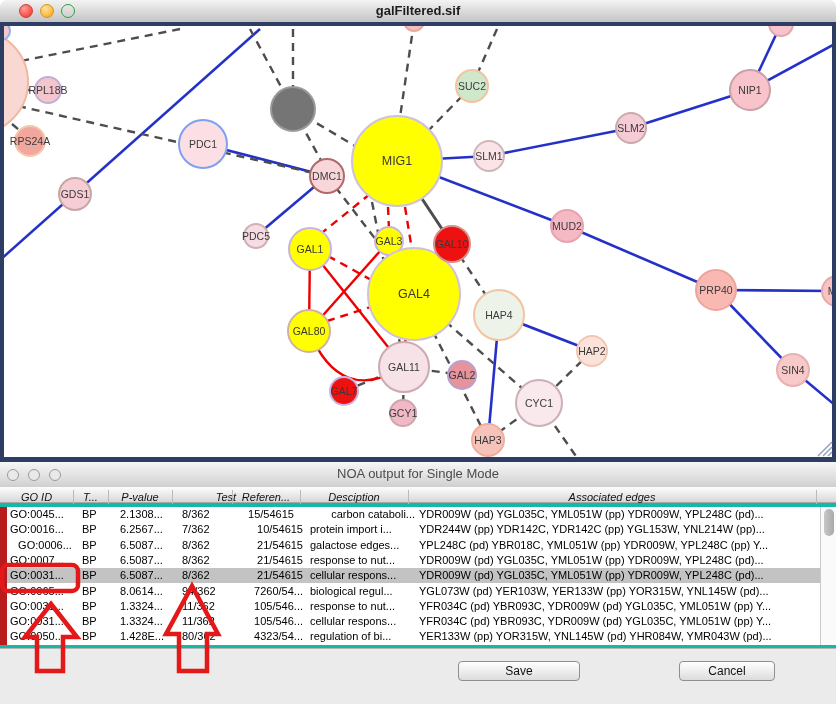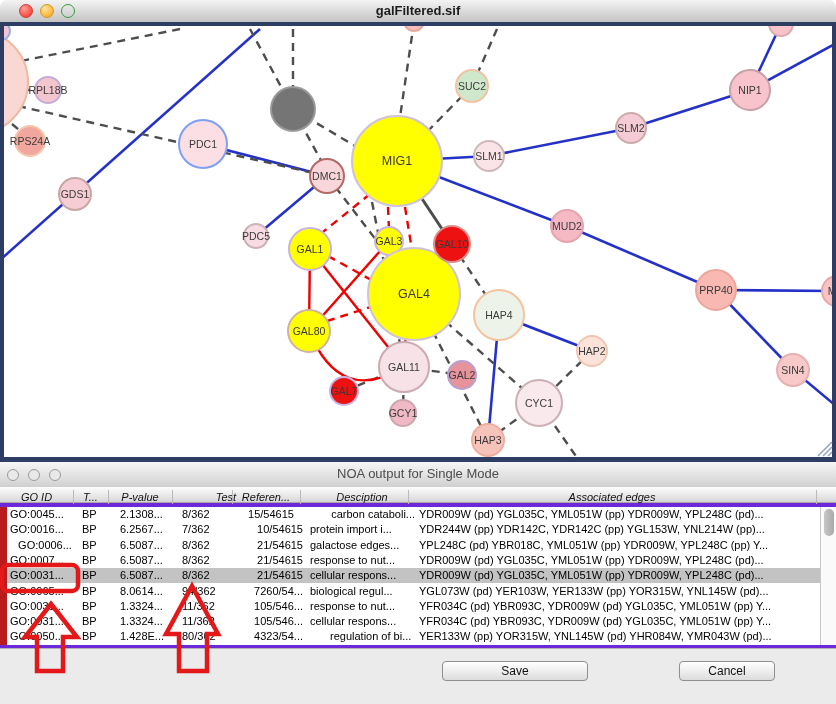--- a/index.html
+++ b/index.html
@@ -10,21 +10,21 @@
     background:linear-gradient(#f3f3f3,#d2d2d2 70%,#c4c4c4);border-bottom:1px solid #8e8e8e;
     border-radius:7px 7px 0 0;}
   .tl{position:absolute;top:4px;width:14px;height:14px;border-radius:50%;box-sizing:border-box;}
   #net-title{position:absolute;left:0;top:3px;width:836px;text-align:center;
     font-size:13px;font-weight:bold;color:#1d1d1d;}
   #net-frame{position:absolute;left:0;top:22px;width:836px;height:440px;background:#2d3d63;}
   #net-canvas{position:absolute;left:4px;top:26px;width:828px;height:431px;background:#ffffff;overflow:hidden;}
   #net-svg{position:absolute;left:0;top:0;}
   #net-grip{position:absolute;left:814px;top:440px;width:20px;height:18px;}
   
-  #tab-window{position:absolute;left:0;top:462px;width:836px;height:242px;background:#6d28d9;}
+  #tab-window{position:absolute;left:0;top:462px;width:836px;height:242px;background:#14b8a6;}
   #tab-titlebar{position:absolute;left:0;top:0;width:836px;height:25px;
     background:linear-gradient(#f6f6f6,#dadada 75%,#cfcfcf);border-bottom:1px solid #9e9e9e;}
   .tlg{position:absolute;top:7px;width:12px;height:12px;border-radius:50%;
     background:#e9e9e9;border:1px solid #9a9a9a;box-sizing:border-box;}
   #tab-title{position:absolute;left:0;top:4px;width:836px;text-align:center;font-size:13px;color:#4c4c4c;}
   #thead{position:absolute;left:0;top:25px;width:836px;height:16px;
     background:linear-gradient(#fdfdfd,#e3e3e3 70%,#d7d7d7);border-bottom:1px solid #a8a8a8;box-sizing:border-box;font-style:italic;}
   .hcell{position:absolute;top:0;height:20px;line-height:20px;font-size:11px;color:#111;
     text-align:center;overflow:hidden;white-space:nowrap;}
   .hsep{position:absolute;top:3px;height:14px;width:1px;background:#b9b9b9;}
@@ -33,21 +33,21 @@
   .trow.sel{background:#c4c3c3;}
   .tcell{position:absolute;top:0;height:15.3px;line-height:15.5px;font-size:11px;color:#000;
     white-space:nowrap;overflow:hidden;}
   #vscroll{position:absolute;left:820px;top:45px;width:16px;height:138px;background:#fafafa;border-left:1px solid #c9c9c9;box-sizing:border-box;}
   #vthumb{position:absolute;left:2.5px;top:2px;width:10px;height:27px;border-radius:6px;
     background:linear-gradient(90deg,#c7c7c7,#a9a9a9);}
   #btm-panel{position:absolute;left:0;top:186px;width:836px;height:56px;background:#ebebeb;border-top:1px solid #b5b5b5;}
   .mac-btn{position:absolute;top:12px;height:20px;border:1px solid #8f8f8f;border-radius:4px;
     background:linear-gradient(#ffffff,#efefef 48%,#dcdcdc);font-size:12px;color:#111;
     text-align:center;line-height:19px;box-sizing:border-box;cursor:default;}
-  #save-btn{left:442px;width:146px;}
+  #save-btn{left:458px;width:122px;}
   #cancel-btn{left:679px;width:96px;}
   
   #annot{position:absolute;left:0;top:0;width:836px;height:704px;pointer-events:none;}
 </style>
 </head>
 <body>
 
 <div id="stage">
 
   <div id="net-window">
@@ -191,21 +191,21 @@
         <div class="hcell" style="left: 0px; width: 73px;">GO ID</div>
         <div class="hsep" style="left: 73px;"></div>
         <div class="hcell" style="left: 73px; width: 35px;">T...</div>
         <div class="hsep" style="left: 108px;"></div>
         <div class="hcell" style="left: 108px; width: 64px;">P-value</div>
         <div class="hsep" style="left: 172px;"></div>
         <div class="hcell" style="left: 172px; width: 60px; margin-left: 24px;">Test</div>
         <div class="hsep" style="left: 232px;"></div>
         <div class="hcell" style="left: 232px; width: 68px;">Referen...</div>
         <div class="hsep" style="left: 300px;"></div>
-        <div class="hcell" style="left: 300px; width: 108px; margin-left: 8px;">Desciption</div>
+        <div class="hcell" style="left: 300px; width: 108px;">Desciption</div>
         <div class="hsep" style="left: 408px;"></div>
         <div class="hcell" style="left: 408px; width: 408px;">Associated edges</div>
         <div class="hsep" style="left: 816px;"></div>
         <div class="hsep" style="left: 816px;"></div>
       </div>
     <div id="tbody">
         <div class="trow" style="top: 0px;">
           <div class="tcell" style="left: 0px; width: 73px; text-align: left; padding-left: 3px; padding-right: 0px; box-sizing: border-box;">GO:0045...</div>
           <div class="tcell" style="left: 73px; width: 35px; text-align: left; padding-left: 2px; padding-right: 0px; box-sizing: border-box;">BP</div>
           <div class="tcell" style="left: 108px; width: 64px; text-align: left; padding-left: 5px; padding-right: 0px; box-sizing: border-box;">2.1308...</div>
@@ -276,21 +276,21 @@
           <div class="tcell" style="left: 232px; width: 68px; text-align: right; padding-left: 0px; padding-right: 4px; box-sizing: border-box;">105/546...</div>
           <div class="tcell" style="left: 300px; width: 108px; text-align: left; padding-left: 3px; padding-right: 0px; box-sizing: border-box;">cellular respons...</div>
           <div class="tcell" style="left: 408px; width: 408px; text-align: left; padding-left: 4px; padding-right: 0px; box-sizing: border-box;">YFR034C (pd) YBR093C, YDR009W (pd) YGL035C, YML051W (pp) Y...</div>
         </div>
         <div class="trow" style="top: 122.4px;">
           <div class="tcell" style="left: 0px; width: 73px; text-align: left; padding-left: 3px; padding-right: 0px; box-sizing: border-box;">GO:0050...</div>
           <div class="tcell" style="left: 73px; width: 35px; text-align: left; padding-left: 2px; padding-right: 0px; box-sizing: border-box;">BP</div>
           <div class="tcell" style="left: 108px; width: 64px; text-align: left; padding-left: 5px; padding-right: 0px; box-sizing: border-box;">1.428E...</div>
           <div class="tcell" style="left: 172px; width: 60px; text-align: left; padding-left: 3px; padding-right: 0px; box-sizing: border-box;">80/362</div>
           <div class="tcell" style="left: 232px; width: 68px; text-align: right; padding-left: 0px; padding-right: 4px; box-sizing: border-box;">4323/54...</div>
-          <div class="tcell" style="left: 300px; width: 108px; text-align: left; padding-left: 3px; padding-right: 0px; box-sizing: border-box; margin-left: 20px;">regulation of bi...</div>
+          <div class="tcell" style="left: 300px; width: 108px; text-align: left; padding-left: 3px; padding-right: 0px; box-sizing: border-box;">regulation of bi...</div>
           <div class="tcell" style="left: 408px; width: 408px; text-align: left; padding-left: 4px; padding-right: 0px; box-sizing: border-box;">YER133W (pp) YOR315W, YNL145W (pd) YHR084W, YMR043W (pd)...</div>
         </div>
       </div>
     <div id="vscroll">
       <div id="vthumb"></div>
     </div>
     <div id="btm-panel">
       <div id="save-btn" class="mac-btn">Save</div>
       <div id="cancel-btn" class="mac-btn">Cancel</div>
     </div>

